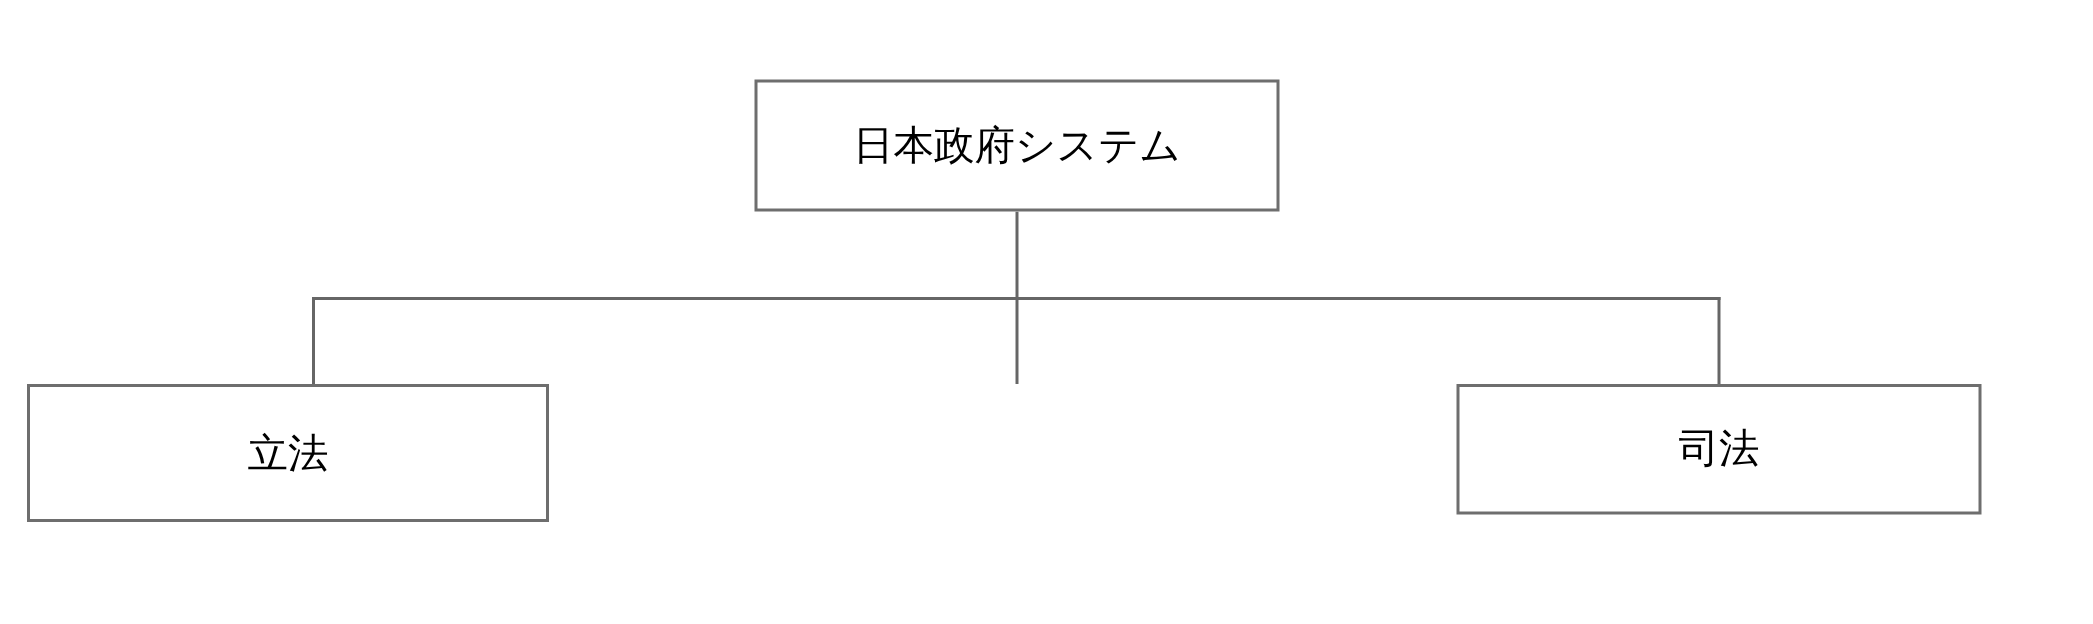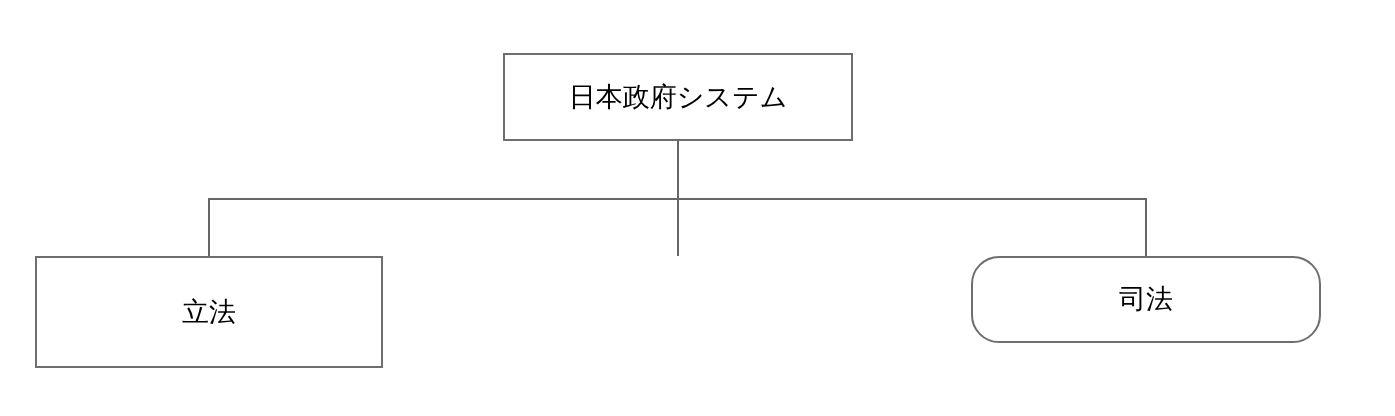--- a/index.html
+++ b/index.html
@@ -30,23 +30,23 @@
     background: #ffffff;
     display: flex;
     align-items: center;
     justify-content: center;
     color: #000000;
     font-size: 27px;
     line-height: 1;
     white-space: nowrap;
   }
   .node-root   { left: 503px; top: 53px;  width: 350px; height: 88px; }
-  .node-left   { left: 35px;  top: 256px; width: 348px; height: 112px; }
+  .node-left   { left: 18px;  top: 256px; width: 348px; height: 92px; }
   .node-middle { left: 503px; top: 256px; width: 350px; height: 87px; }
-  .node-right  { left: 971px; top: 256px; width: 350px; height: 87px; border-radius: 28px; }
+  .node-right  { left: 971px; top: 256px; width: 350px; height: 87px; }
 </style>
 </head>
 <body>
 
 <div class="canvas">
 
   <svg class="connectors" viewBox="0 0 1395 416" xmlns="http://www.w3.org/2000/svg" aria-hidden="true">
 
     <line x1="678" y1="141" x2="678" y2="199" stroke="#666666" stroke-width="2"></line>
 

